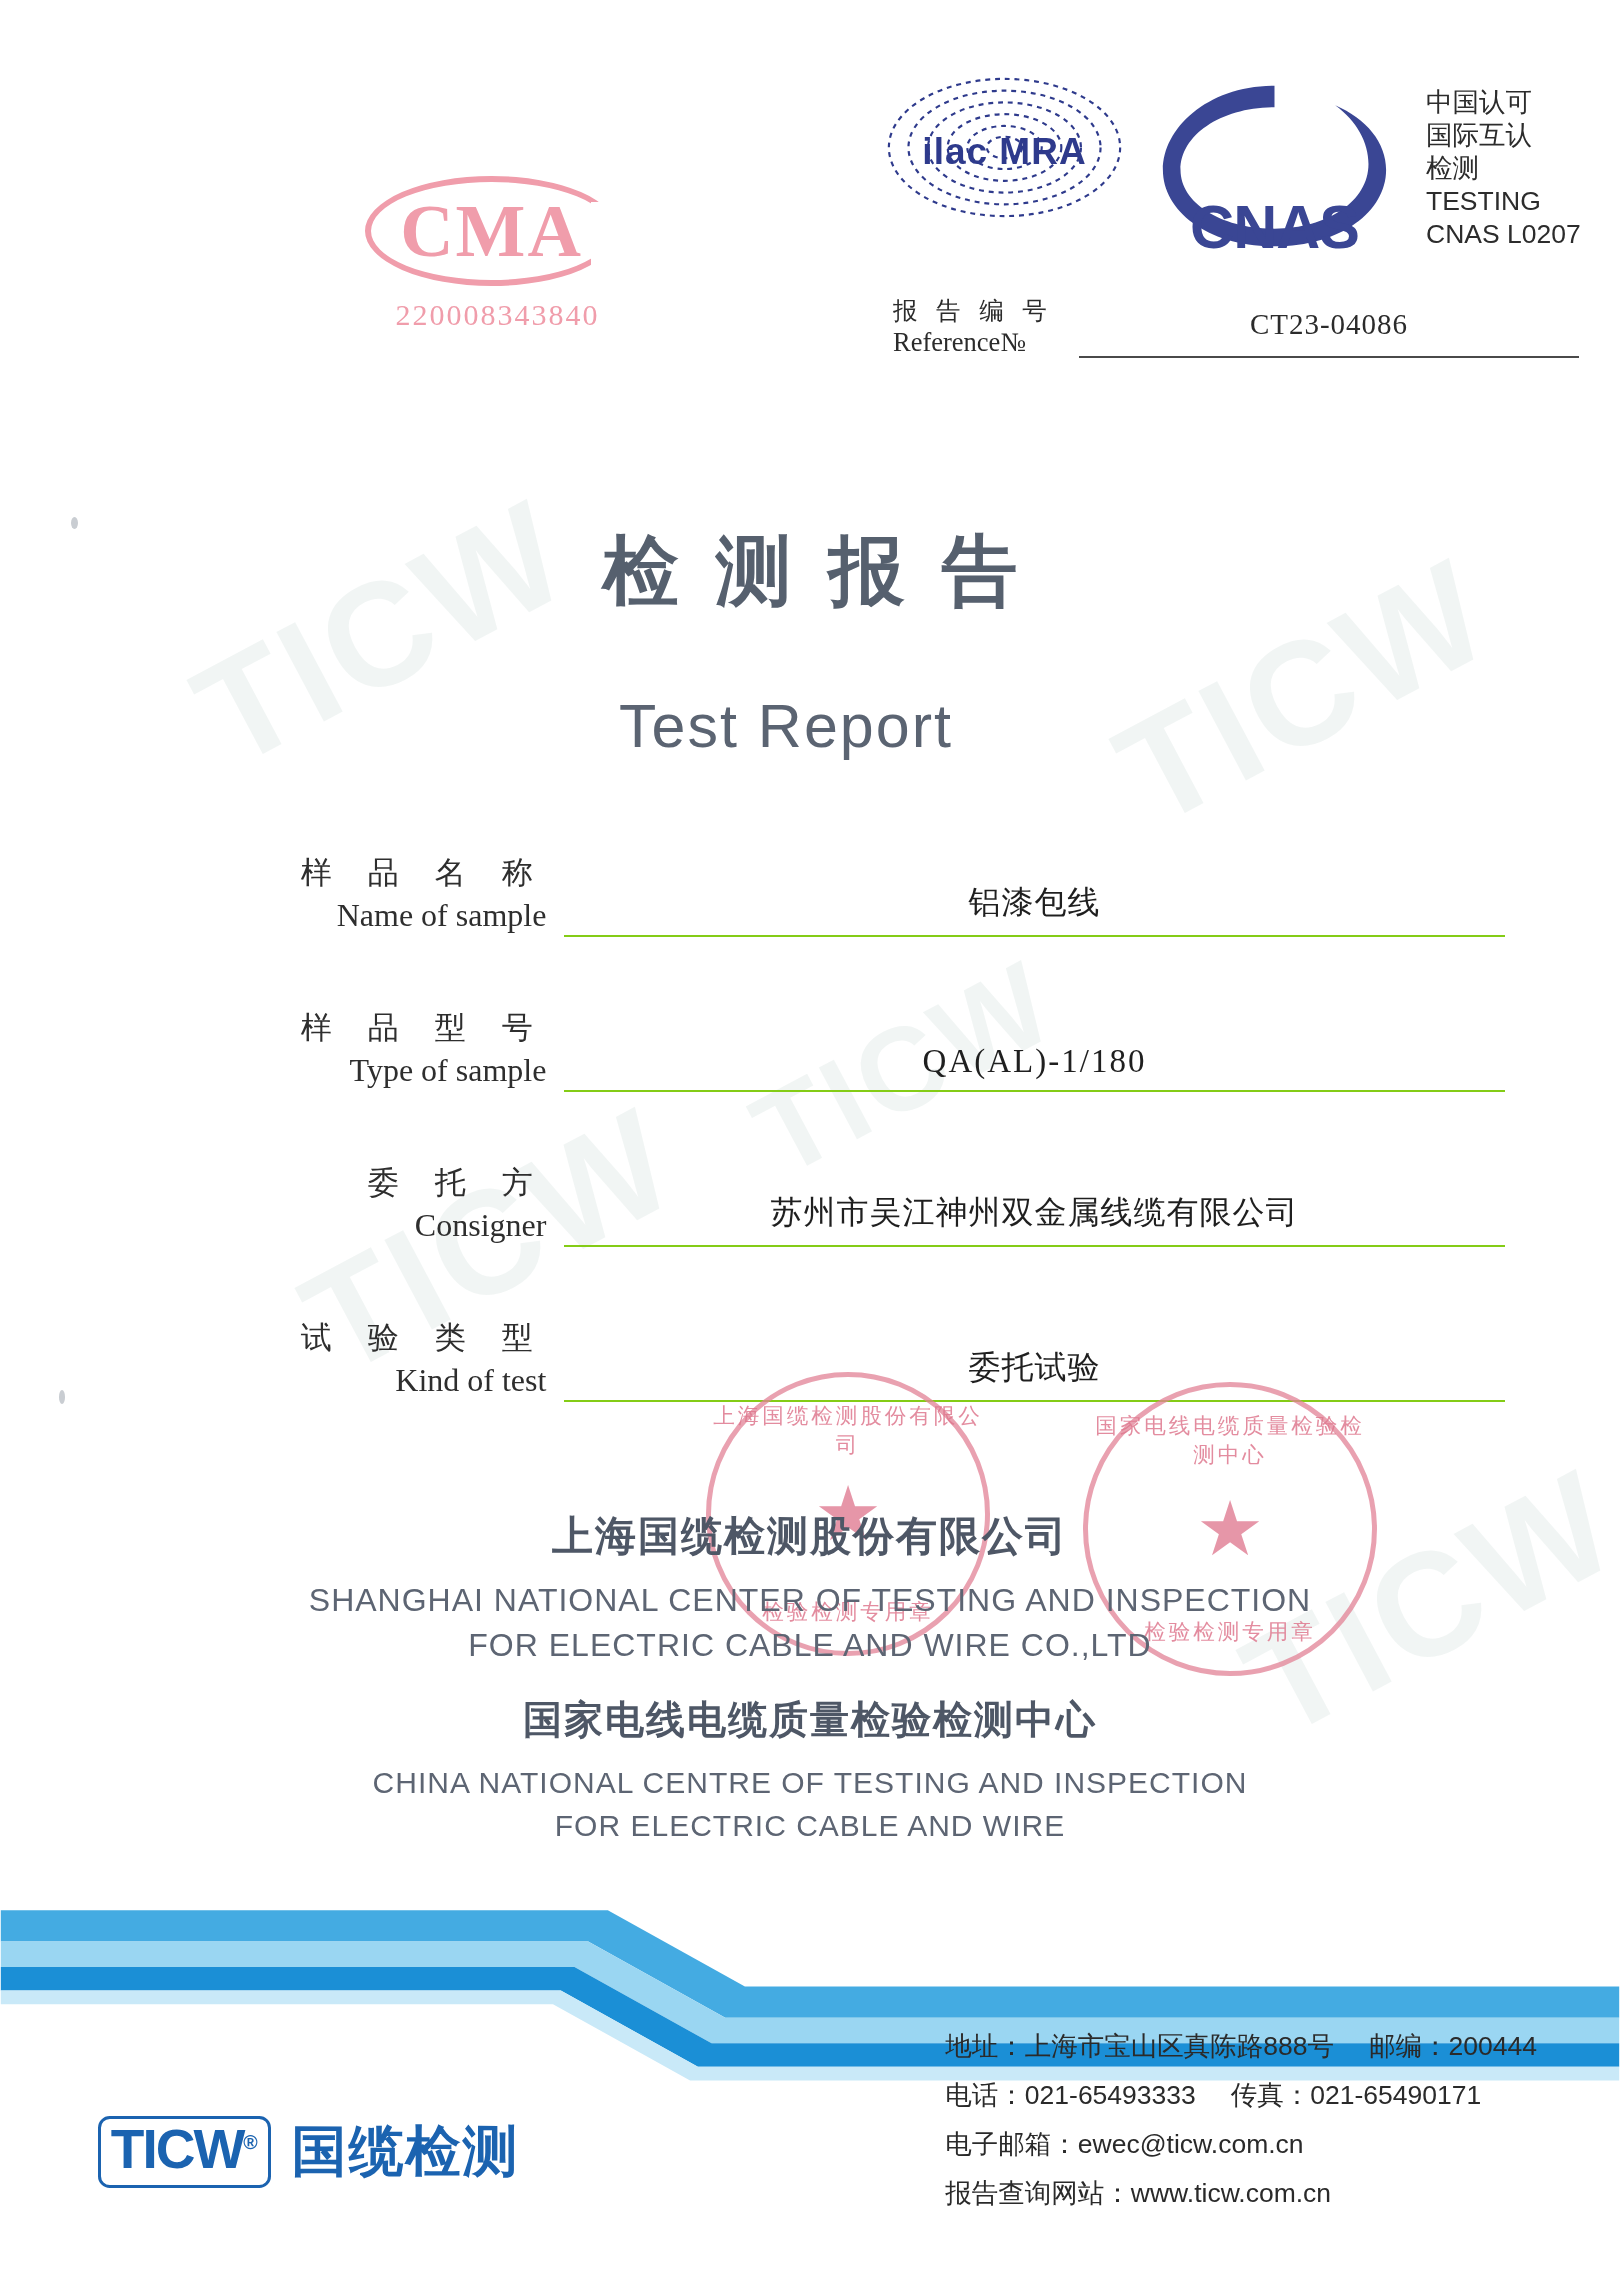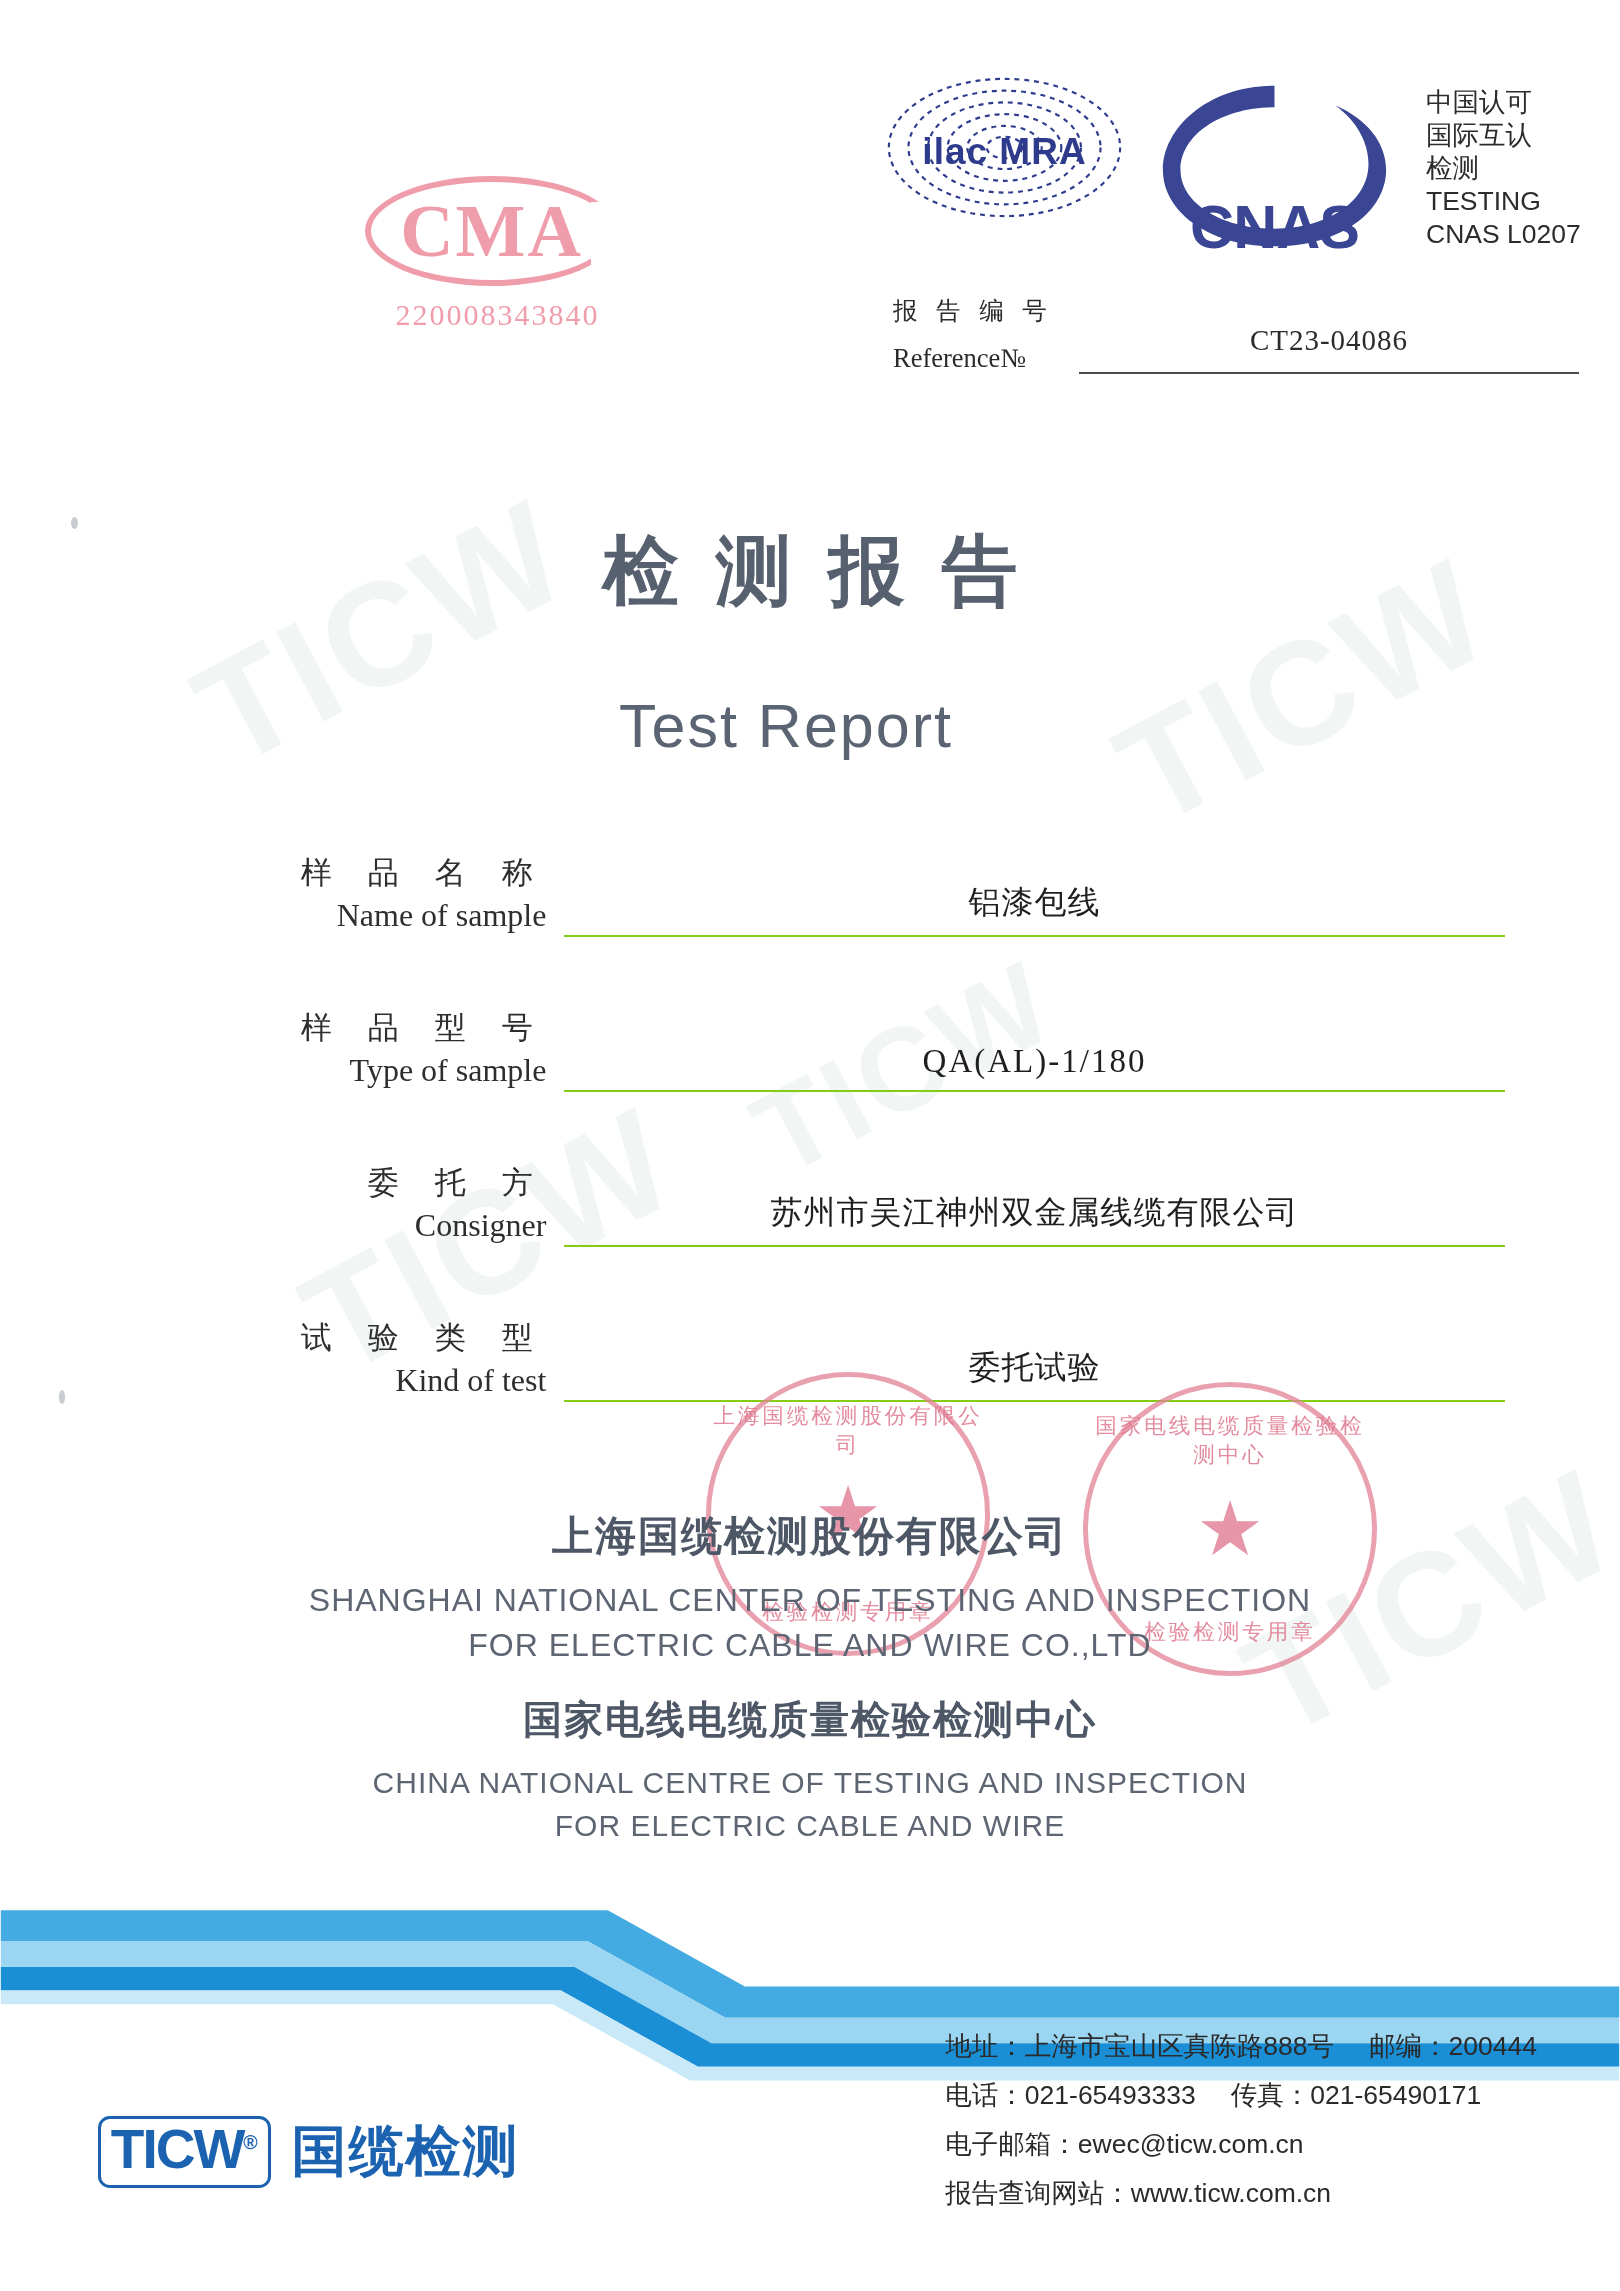--- a/index.html
+++ b/index.html
@@ -137,21 +137,20 @@
   .refno .lbl-cn {
     font-size: 24.5px;
     letter-spacing: 5.9px;
     color: #2b2b2b;
     text-align: left;
   }
   .refno .lbl-en {
     font-size: 26.5px;
     font-family: "Liberation Serif", serif;
     color: #2b2b2b;
-    margin-top: 16px;
   }
   .refno-row {
     display: flex;
     align-items: flex-end;
   }
   .refno-labels { width: 186px; }
   .refno-value {
     flex: 1;
     border-bottom: 2px solid #4a4a4a;
     text-align: center;

